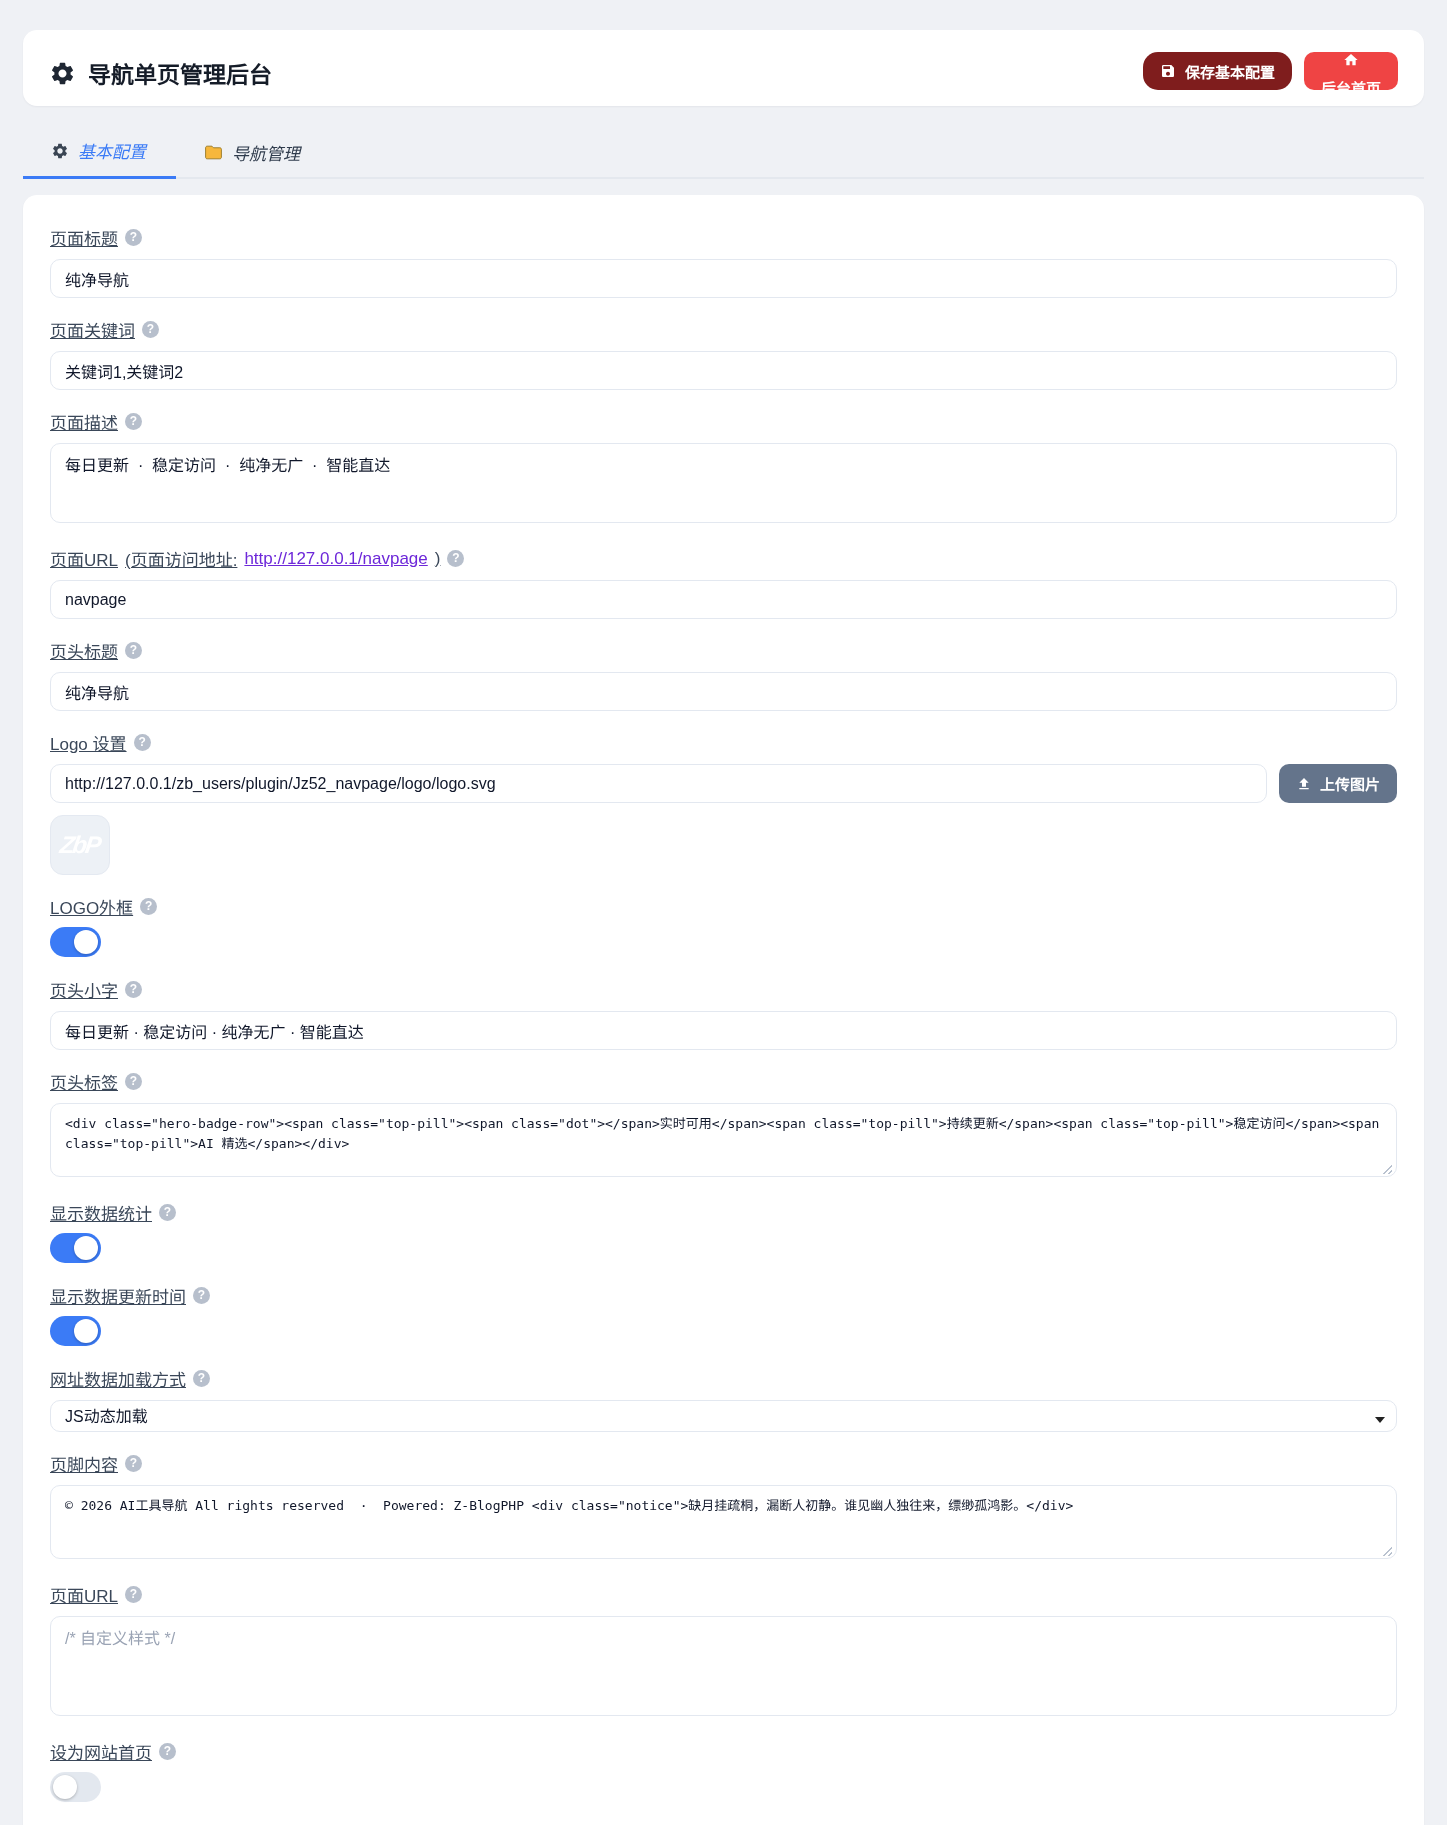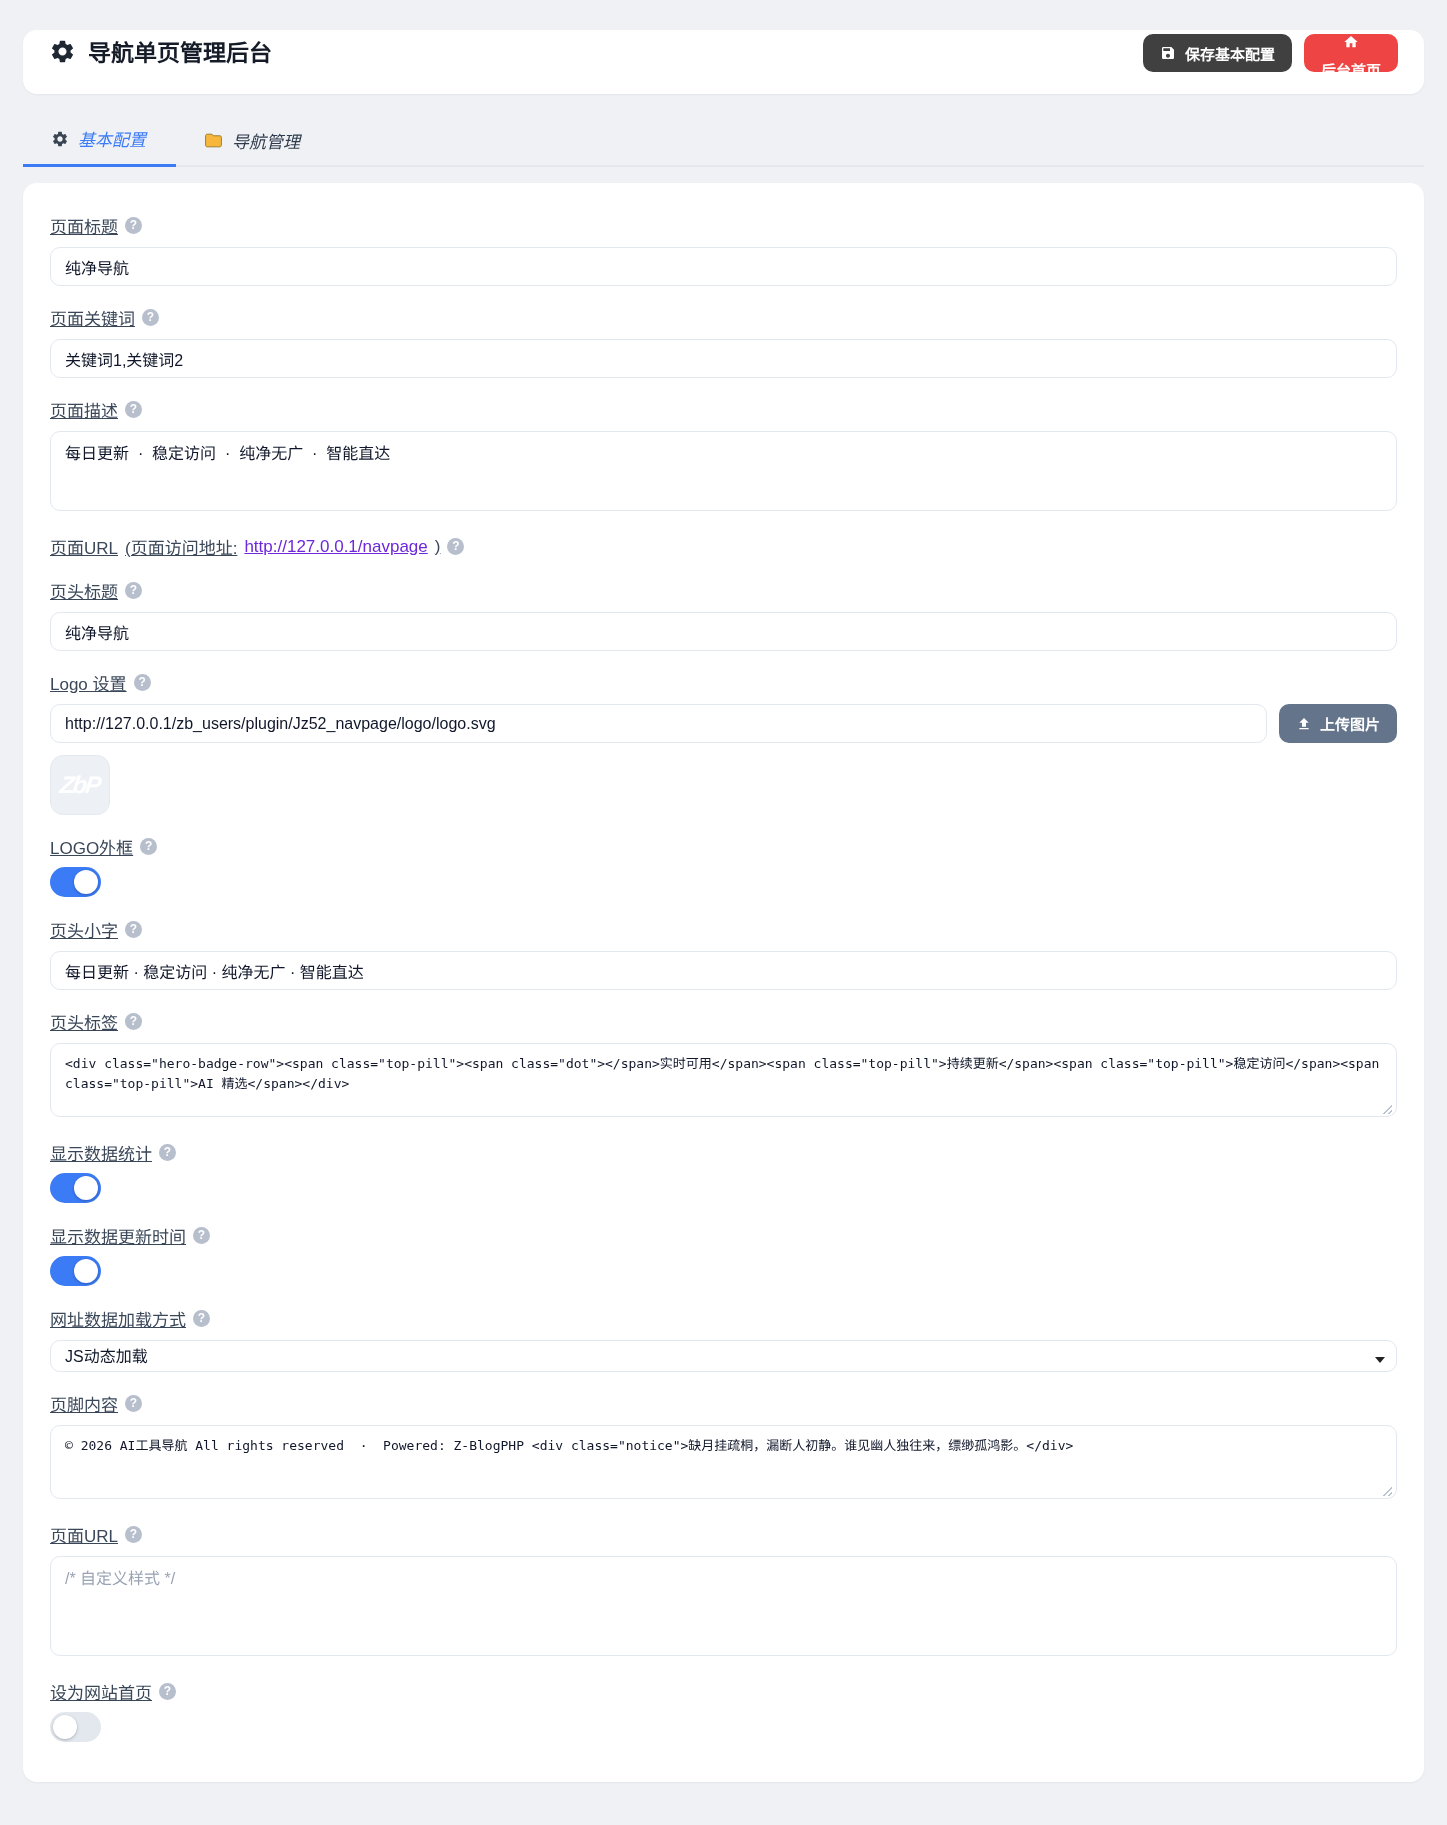--- a/index.html
+++ b/index.html
@@ -9,34 +9,34 @@
     background:#eff1f5;
     font-family:"Liberation Sans","DejaVu Sans",sans-serif;
     color:#334155;
     position:relative;
     overflow:hidden;
   }
   .page { position:relative; z-index:1; padding:30px 23px 0; }
 
   
   .header-card{
-    background:#fff; border-radius:14px; height:64px;
-    display:flex; align-items:flex-start; justify-content:space-between;
-    padding:4px 26px; box-shadow:0 1px 2px rgba(16,24,40,.05);
+    background:#fff; border-radius:14px; height:76px;
+    display:flex; align-items:flex-end; justify-content:space-between;
+    padding:16px 26px; box-shadow:0 1px 2px rgba(16,24,40,.05);
   }
   .header-left{ display:flex; align-items:center; gap:12px; }
   .header-title{ font-size:23px; font-weight:700; color:#151c28; }
   .header-actions{ display:flex; gap:12px; }
   .btn{
     display:inline-flex; align-items:center; gap:9px; height:38px;
     padding:0 17px; border:none; border-radius:10px; cursor:pointer;
     color:#fff; font-size:15px; font-weight:600;
     font-family:"Liberation Sans","DejaVu Sans",sans-serif;
   }
-  .btn-blue{ background:#404040; }
+  .btn-blue{ background:#7f1d1d;border-radius:15px; }
   .btn-red{ background:#ef4444;flex-direction:column; }
 
   
   .tabs{
     display:flex; margin-top:22px; border-bottom:2px solid #e4e8ee;
   }
   .tab{
     display:inline-flex; align-items:center; gap:9px;
     padding:10px 30px 13px 28px; font-size:17px; cursor:pointer;
     color:#2f3b4c; position:relative; margin-bottom:-2px;font-style:italic;
@@ -207,20 +207,21 @@
     </div>
 
     <div class="field">
       <div class="label-row">
         <span class="label">页面URL</span>
         <span class="label">(页面访问地址:</span>
         <a class="label label-link" href="#">http://127.0.0.1/navpage</a>
         <span class="label">)</span>
         <span class="help-icon">?</span>
       </div>
+      <input class="text-input" value="navpage" style="">
     </div>
 
     <div class="field">
       <div class="label-row">
         <span class="label">页头标题</span>
         <span class="help-icon">?</span>
       </div>
       <input class="text-input" value="纯净导航" style="">
     </div>
 

